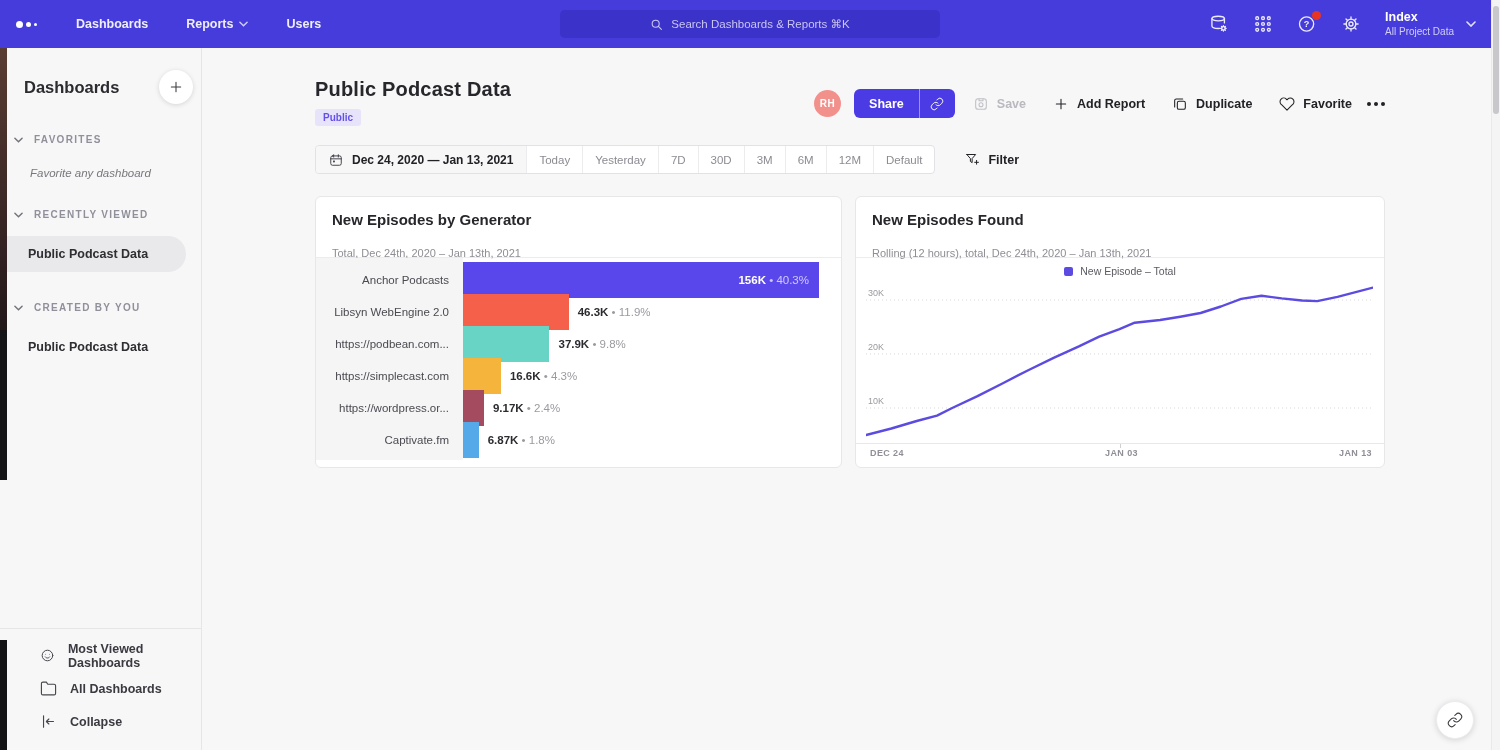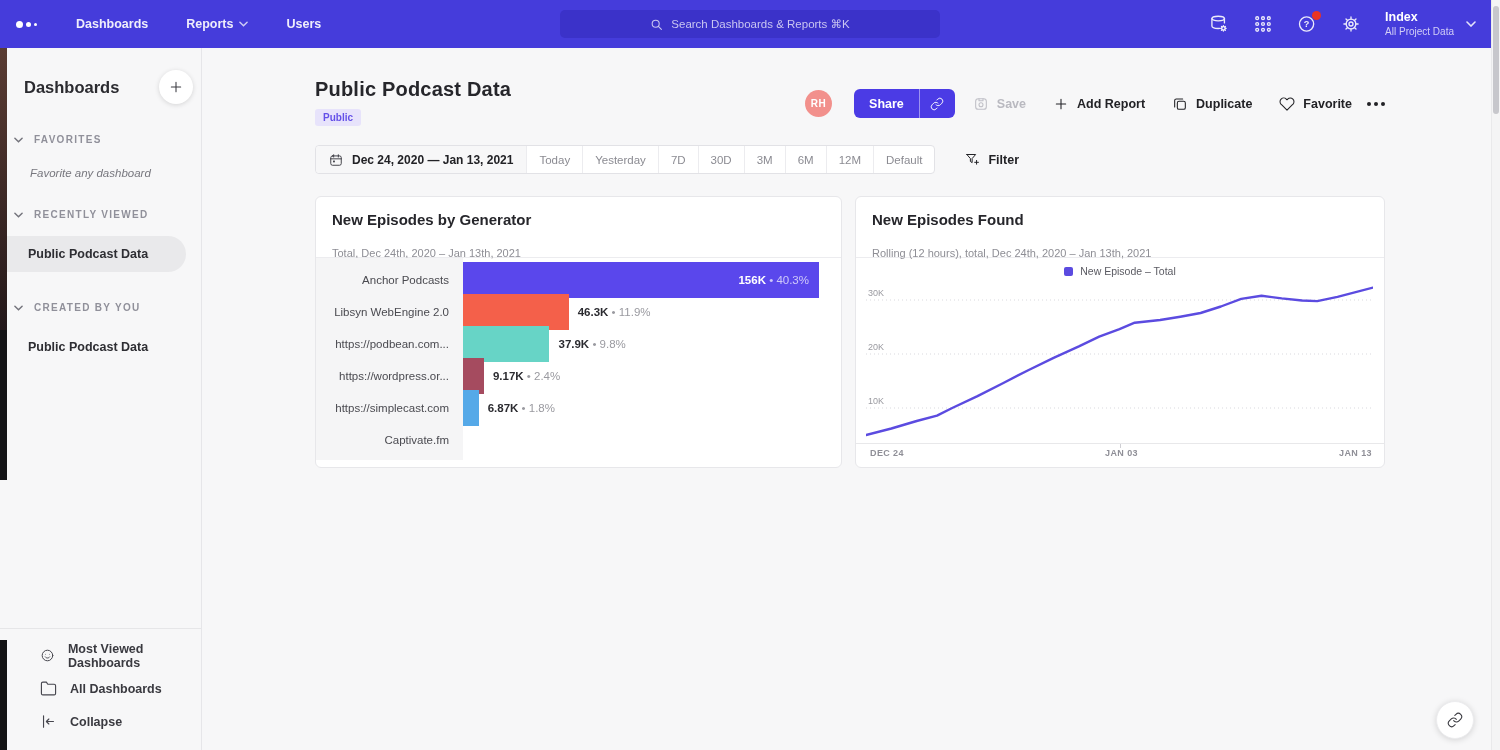--- a/index.html
+++ b/index.html
@@ -45,21 +45,21 @@
   .sb-footrow { height:33px; display:flex; align-items:center; gap:13px; padding-left:40px; font-size:12.5px; font-weight:700; color:#3a3a40; cursor:pointer; }
   .sb-footrow svg { width:17px; height:17px; color:#46464e; }
 
   
   .main { flex:1; padding-left:113px; }
   .page-head { width:1070px; margin-top:30px; display:flex; justify-content:space-between; align-items:flex-start; }
   .page-title { font-size:20px; font-weight:700; color:#26262b; letter-spacing:.2px; }
   .page-badge { display:inline-block; margin-top:8px; background:#e7e3fb; color:#6450e8; font-size:10px; font-weight:700; padding:3px 8px; border-radius:3px; }
   .ph-actions { display:flex; align-items:center; margin-top:11px; }
   .avatar { width:27px; height:27px; border-radius:50%; background:#F2908C; color:#fff; font-size:10px; font-weight:700; display:flex; align-items:center; justify-content:center; letter-spacing:.5px; }
-  .share-split { display:flex; height:29px; margin-left:22px; border-radius:6px; overflow:hidden; background:#4B3BE5; cursor:pointer; }
+  .share-split { display:flex; height:29px; margin-left:13px; border-radius:6px; overflow:hidden; background:#4B3BE5; cursor:pointer; }
   .share-main { display:flex; align-items:center; padding:0 15px; color:#fff; font-size:12.5px; font-weight:700; border:none; background:transparent; cursor:pointer; }
   .share-link { display:flex; align-items:center; justify-content:center; width:36px; border:none; background:transparent; border-left:1px solid rgba(255,255,255,.45); color:#fff; cursor:pointer; }
   .share-link svg { width:14px; height:14px; }
   .hbtn { display:flex; align-items:center; gap:8px; background:none; border:none; font-family:inherit; font-size:12.5px; font-weight:700; color:#222226; cursor:pointer; }
   .hbtn svg { width:16px; height:16px; }
   .hbtn.disabled { color:#b9b9c0; cursor:default; }
   .hbtn.disabled svg { color:#c0c0c7; }
   .gap18 { margin-left:18px; } .gap26 { margin-left:27px; } .gap14 { margin-left:15px; }
   .more-dots { display:flex; gap:3px; }
   .more-dots i { width:4px; height:4px; border-radius:50%; background:#222226; display:block; }
@@ -347,37 +347,41 @@
       <section class="card card-bar">
         <div class="card-head">
           <div class="card-title">New Episodes by Generator</div>
           <div class="card-sub">Total, Dec 24th, 2020 – Jan 13th, 2021</div>
         </div>
         <div class="bar-body">
           <div class="bar-labels" id="bar-labels">
               <div class="bar-label">Anchor Podcasts</div>
               <div class="bar-label">Libsyn WebEngine 2.0</div>
               <div class="bar-label">https://podbean.com...</div>
+              <div class="bar-label">https://simplecast.com</div>
               <div class="bar-label">https://wordpress.or...</div>
-              <div class="bar-label">https://simplecast.com</div>
               <div class="bar-label">Captivate.fm</div>
             </div>
           <div class="bar-rows" id="bar-rows">
               <div class="bar-row">
                 <div class="bar" style="width: 100%; background: rgb(90, 71, 236);">
                   <span class="bar-val-in"><b>156K</b> <span class="pct">• 40.3%</span></span>
                 </div>
               </div>
               <div class="bar-row">
                 <div class="bar" style="width: 29.6795%; background: rgb(244, 96, 74);"></div>
                 <span class="bar-val-out"><b>46.3K</b> <span class="pct">• 11.9%</span></span>
               </div>
               <div class="bar-row">
                 <div class="bar" style="width: 24.2949%; background: rgb(103, 212, 198);"></div>
                 <span class="bar-val-out"><b>37.9K</b> <span class="pct">• 9.8%</span></span>
+              </div>
+              <div class="bar-row">
+                <div class="bar" style="width: 10.641%; background: rgb(245, 180, 60);"></div>
+                <span class="bar-val-out"><b>16.6K</b> <span class="pct">• 4.3%</span></span>
               </div>
               <div class="bar-row">
                 <div class="bar" style="width: 5.87821%; background: rgb(165, 75, 95);"></div>
                 <span class="bar-val-out"><b>9.17K</b> <span class="pct">• 2.4%</span></span>
               </div>
               <div class="bar-row">
                 <div class="bar" style="width: 4.40385%; background: rgb(85, 169, 232);"></div>
                 <span class="bar-val-out"><b>6.87K</b> <span class="pct">• 1.8%</span></span>
               </div>
             </div>

